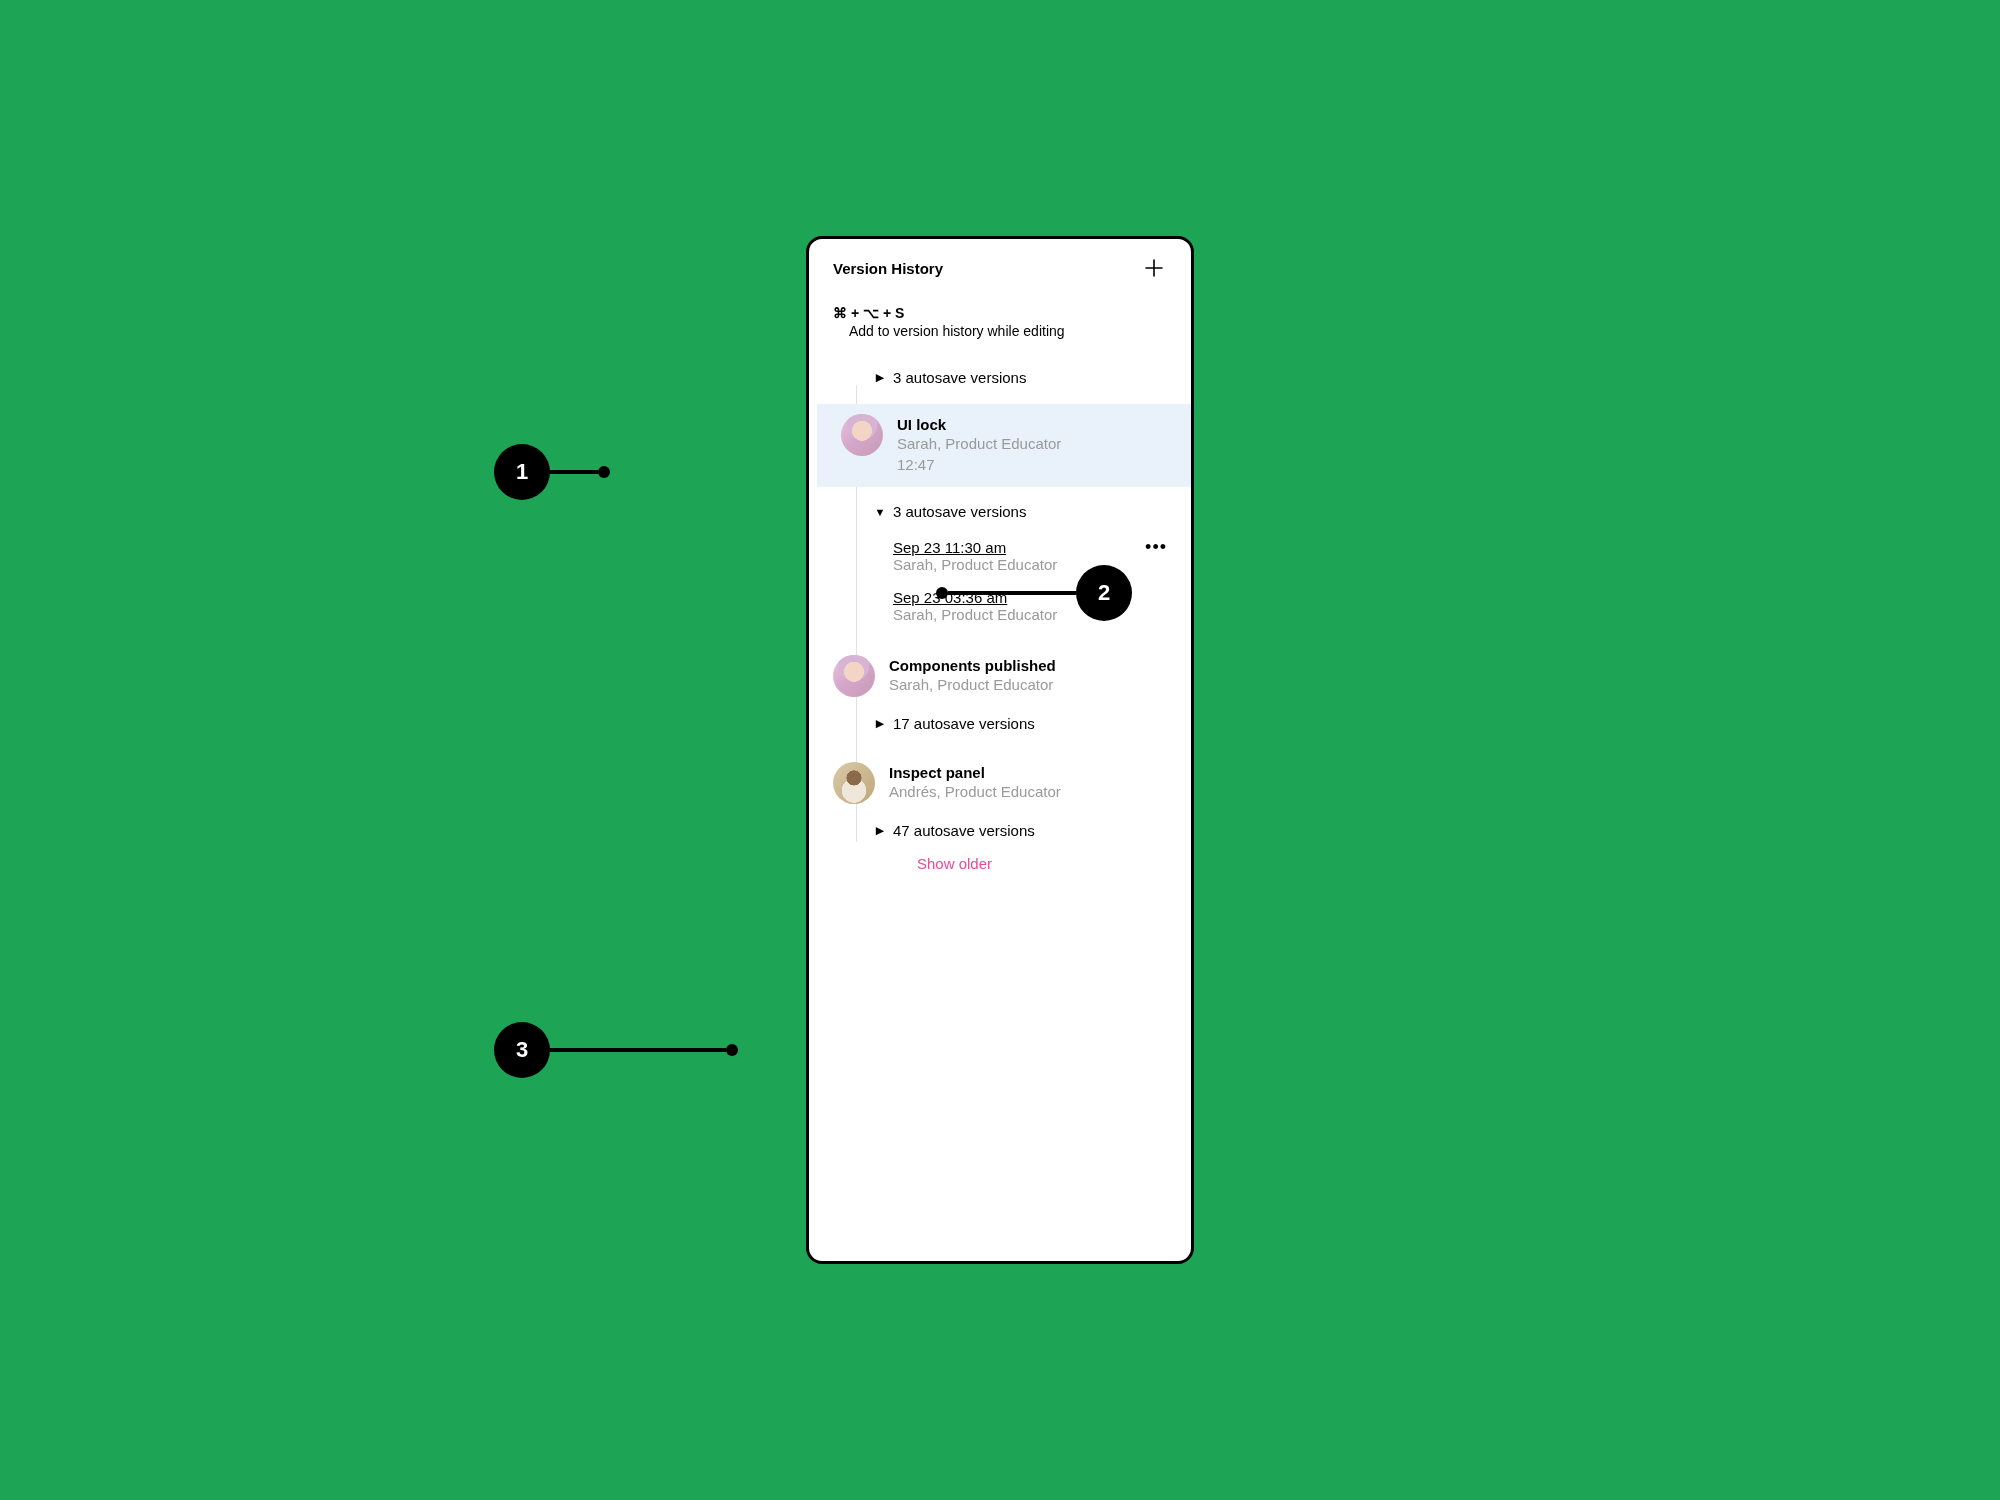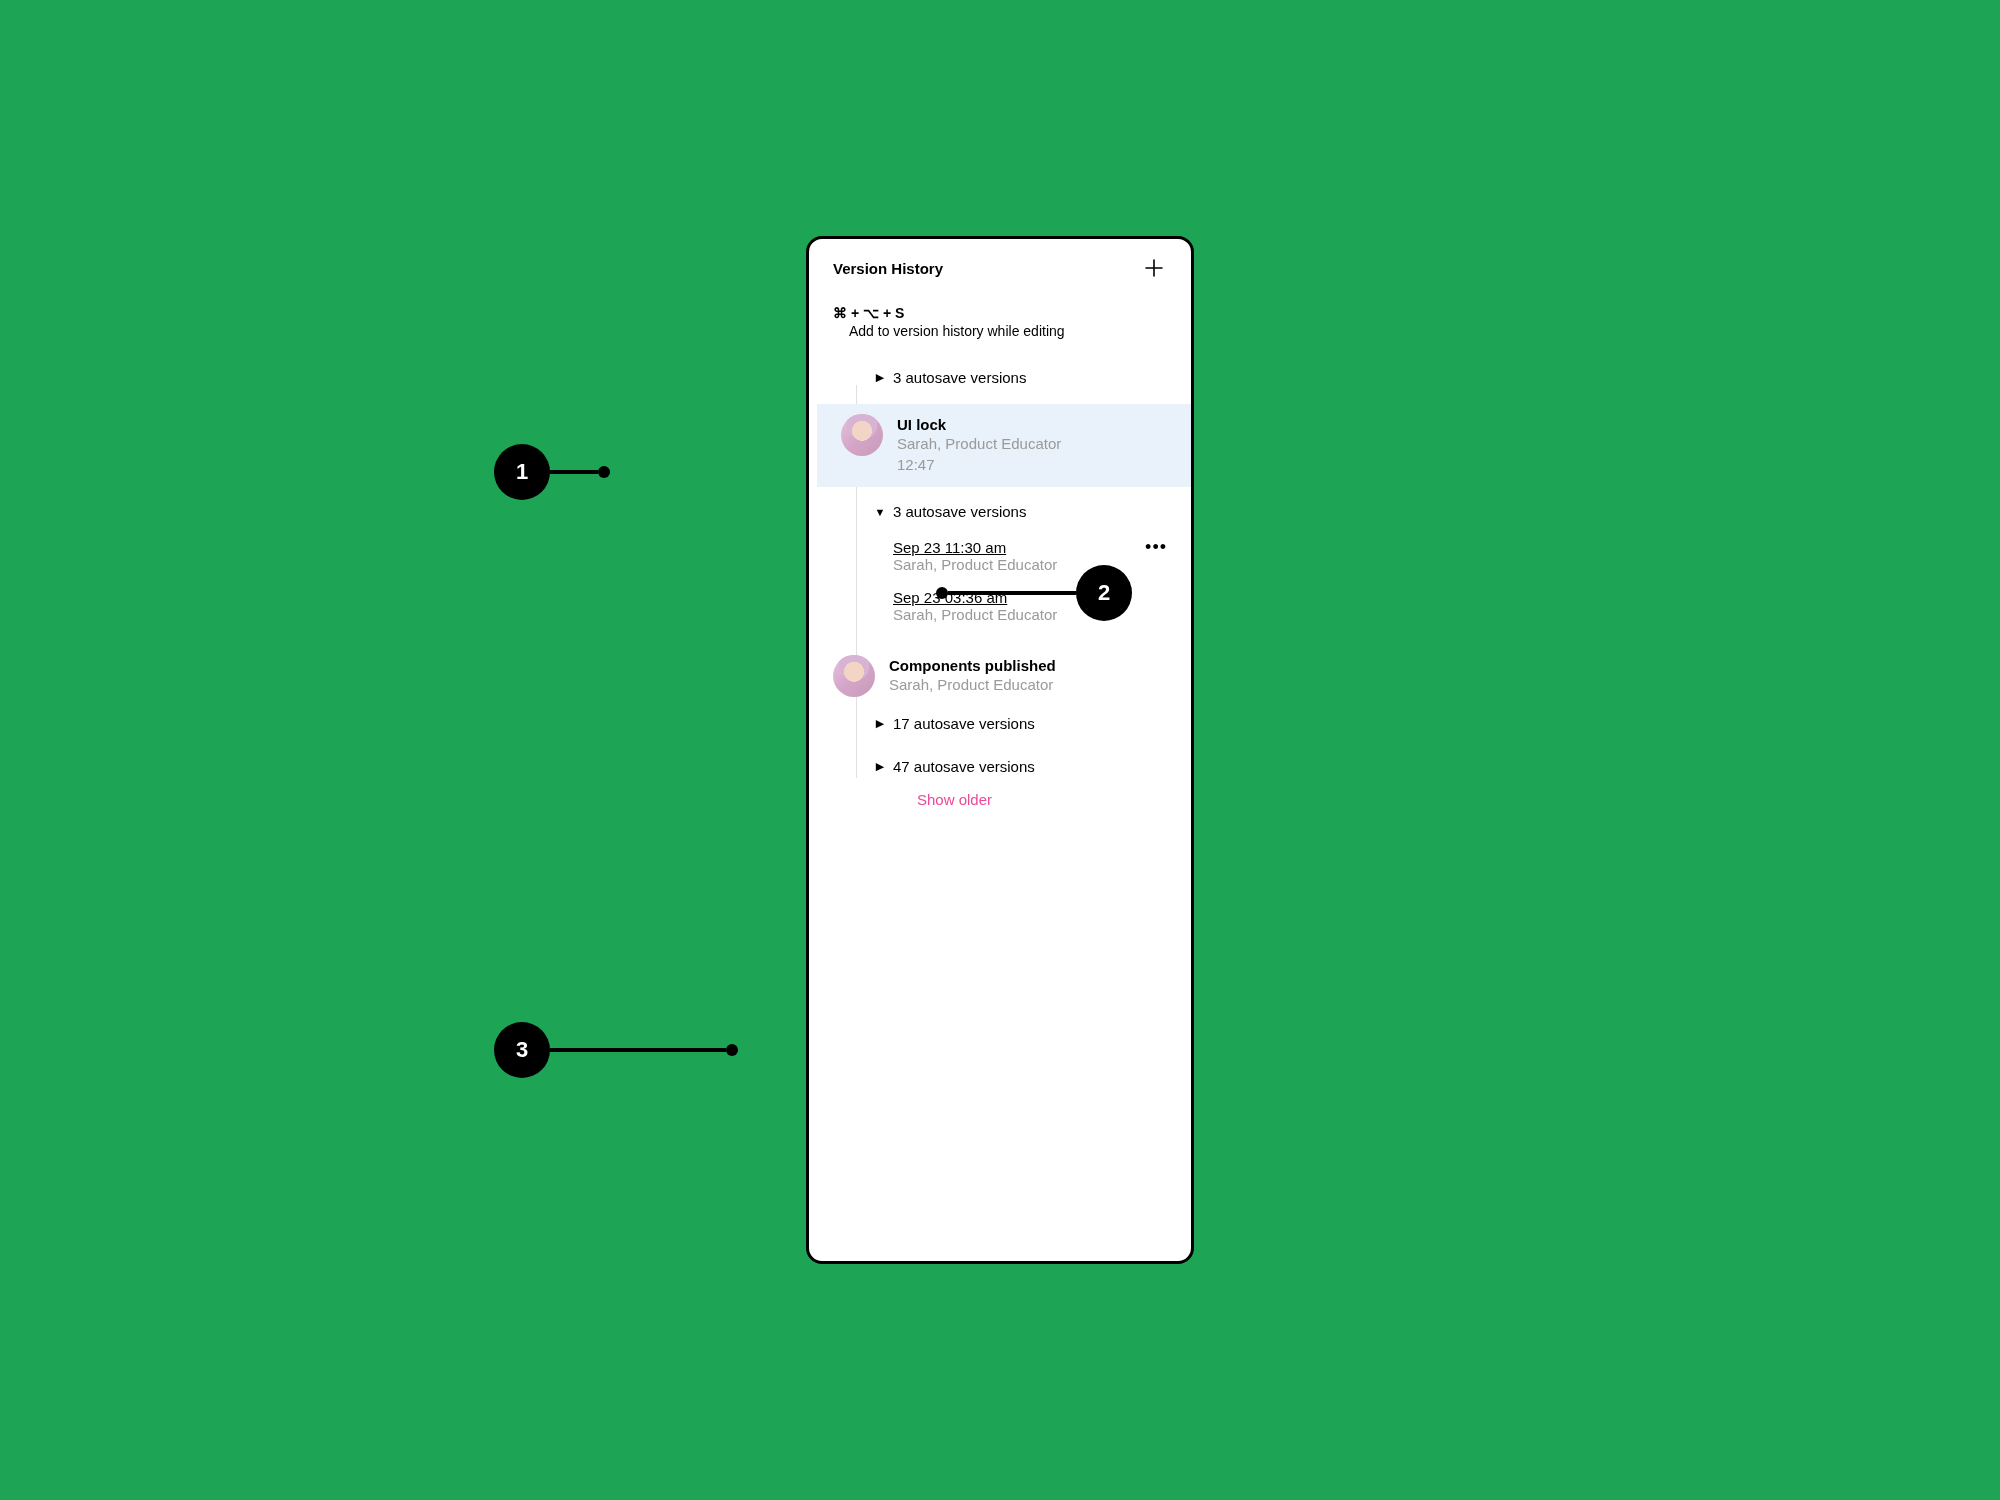--- a/index.html
+++ b/index.html
@@ -267,20 +267,27 @@
         <div class="version-meta">Sarah, Product Educator</div>
       </div>
     </div>
     <div class="autosave-row">
       <span class="disclosure">▶</span>
       <span>17 autosave versions</span>
     </div>
 
     <div style="height:14px"></div>
 
+    <div class="version-item">
+      <div class="avatar avatar-andres"></div>
+      <div class="version-body">
+        <div class="version-title">Inspect panel</div>
+        <div class="version-meta">Andrés, Product Educator</div>
+      </div>
+    </div>
     <div class="autosave-row">
       <span class="disclosure">▶</span>
       <span>47 autosave versions</span>
     </div>
 
     <div class="show-older">Show older</div>
   </div>
 </div>
 
 <div class="callout" style="left:494px; top:444px;">

